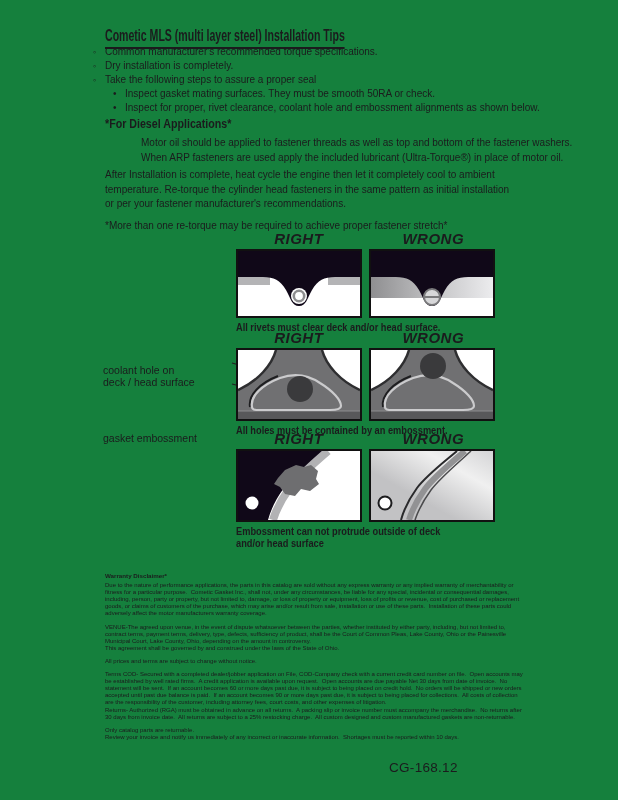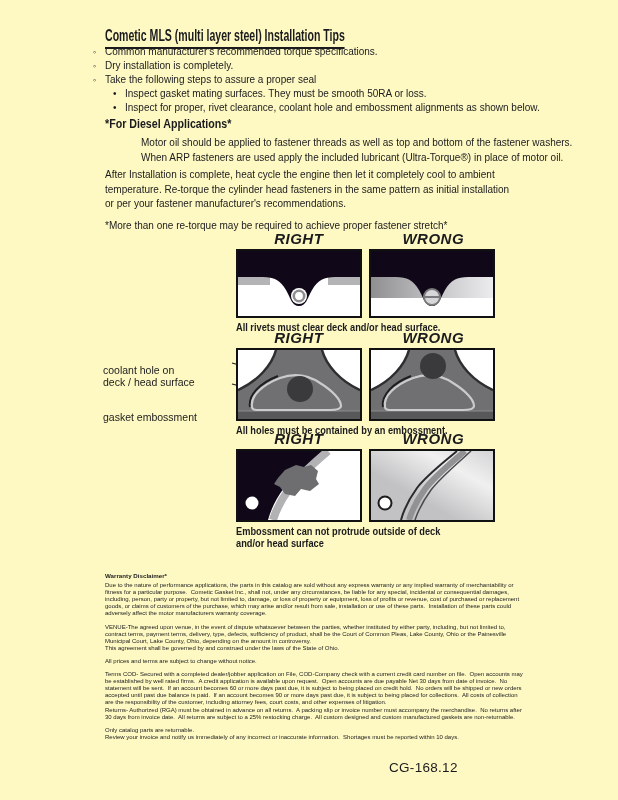--- a/index.html
+++ b/index.html
@@ -1,17 +1,17 @@
 <!DOCTYPE html>
 <html><head>
 <meta charset="utf-8">
 <style>
   html,body { margin:0; padding:0; background:#ffffff; }
   .page {
-    position:relative; width:618px; height:800px; background:#fef9c3;
+    position:relative; width:618px; height:800px; background:#15803d;
     font-family:"Liberation Sans","DejaVu Sans",sans-serif; color:#1b1b1d;
     overflow:hidden;
   }
   .abs { position:absolute; }
 
   
   .title {
     left:105px; top:27px; font-size:16px; font-weight:bold; white-space:nowrap;
     transform:scaleX(0.66); transform-origin:0 0;
     border-bottom:2px solid #1b1b1d; padding-bottom:2px;
@@ -43,21 +43,21 @@
   .dg-caption {
     margin-top:3px; font-size:11px; font-weight:bold; white-space:pre-wrap;
     transform:scaleX(0.84); transform-origin:0 0; width:300px; line-height:12px;
   }
 
   
   .callouts {
     left:103px; top:342px; width:128px; text-align:left;
     font-size:10.5px; line-height:11.5px; white-space:pre-wrap;
   }
-  .callouts .c2 { margin-top:1px; }
+  .callouts .c2 { margin-top:22px; }
   .callout-lines { left:105px; top:335px; pointer-events:none; }
 
   
   .legal { left:105px; top:572px; width:470px; font-size:6px; line-height:7px; }
   .legal-h { font-weight:bold; margin-bottom:3px; font-size:6.2px; }
   .legal p { margin:0; white-space:pre-wrap; }
   .legal p.g7 { margin-bottom:7px; }
   .legal p.g6 { margin-bottom:6px; }
   .legal p.g1 { margin-bottom:1px; }
 
@@ -78,21 +78,21 @@
     <div class="b-row">
       <span class="b-glyph">◦</span>
       <span>Dry installation is completely.</span>
     </div>
     <div class="b-row">
       <span class="b-glyph">◦</span>
       <span>Take the following steps to assure a proper seal</span>
     </div>
     <div class="b-row b-sub">
       <span class="b-glyph">•</span>
-      <span>Inspect gasket mating surfaces.  They must be smooth 50RA or loss.</span>
+      <span>Inspect gasket mating surfaces.  They must be smooth 50RA or check.</span>
     </div>
     <div class="b-row b-sub">
       <span class="b-glyph">•</span>
       <span>Inspect for proper, rivet clearance, coolant hole and embossment alignments as shown below.</span>
     </div>
   </div>
 
   <div class="abs diesel-h">*For Diesel Applications*</div>
   <div class="abs para" style="top:136px;margin-left:36px;">Motor oil should be applied to fastener threads as well as top and bottom of the fastener washers.
 When ARP fasteners are used apply the included lubricant (Ultra-Torque®) in place of motor oil.</div>

